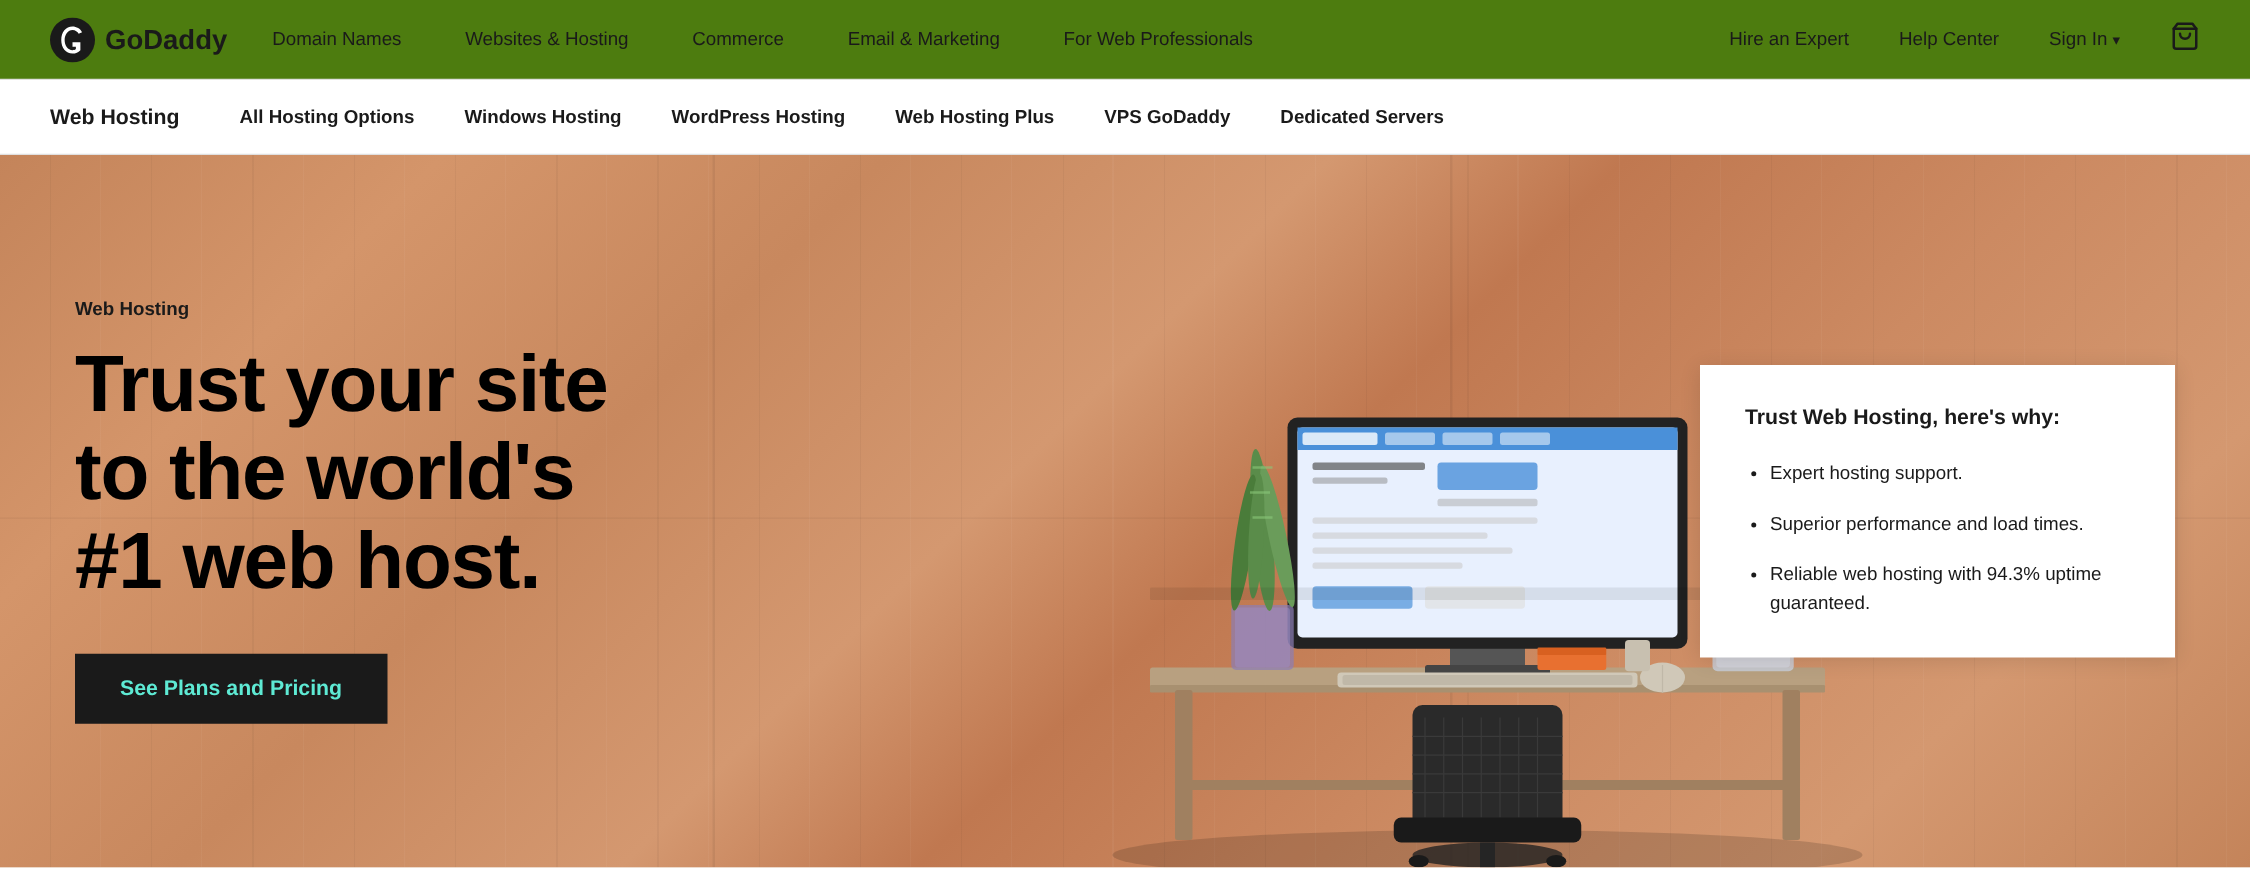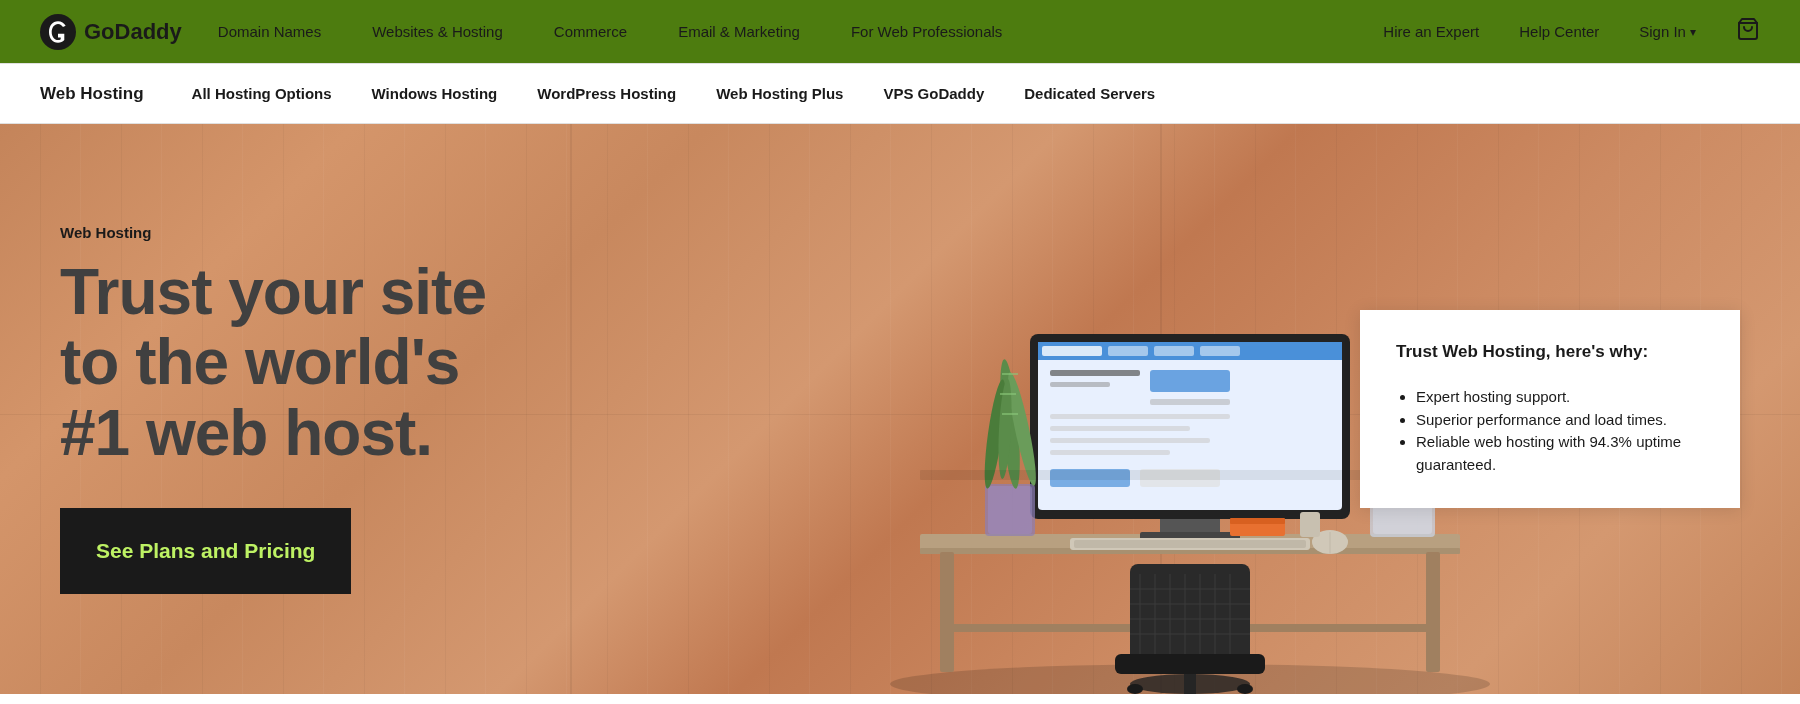--- a/index.html
+++ b/index.html
@@ -167,33 +167,33 @@
     .hero-eyebrow {
       font-size: 15px;
       font-weight: 600;
       color: #1a1a1a;
       margin-bottom: 16px;
     }
 
     .hero-title {
       font-size: 64px;
       font-weight: 900;
-      color: #404040;
+      color: #000000;
       line-height: 1.1;
       margin-bottom: 40px;
       letter-spacing: -1px;
     }
 
     .hero-cta {
       display: inline-block;
       background: #1a1a1a;
-      color: #bef264;
-      font-size: 21px;
+      color: #5eead4;
+      font-size: 17px;
       font-weight: 600;
-      padding: 31px 36px;
+      padding: 18px 36px;
       text-decoration: none;
       border: none;
       cursor: pointer;
       width: fit-content;
     }
 
     
     .hero-image-area {
       flex: 1;
       position: relative;
@@ -231,20 +231,21 @@
       font-weight: 700;
       color: #1a1a1a;
       margin-bottom: 24px;
     }
 
     .trust-card-list {
       list-style: disc;
       padding-left: 20px;
       display: flex;
       flex-direction: column;
+      gap: 18px;
     }
 
     .trust-card-list li {
       font-size: 15px;
       color: #1a1a1a;
       line-height: 1.5;
     }
 
     
     .wall-lines {

